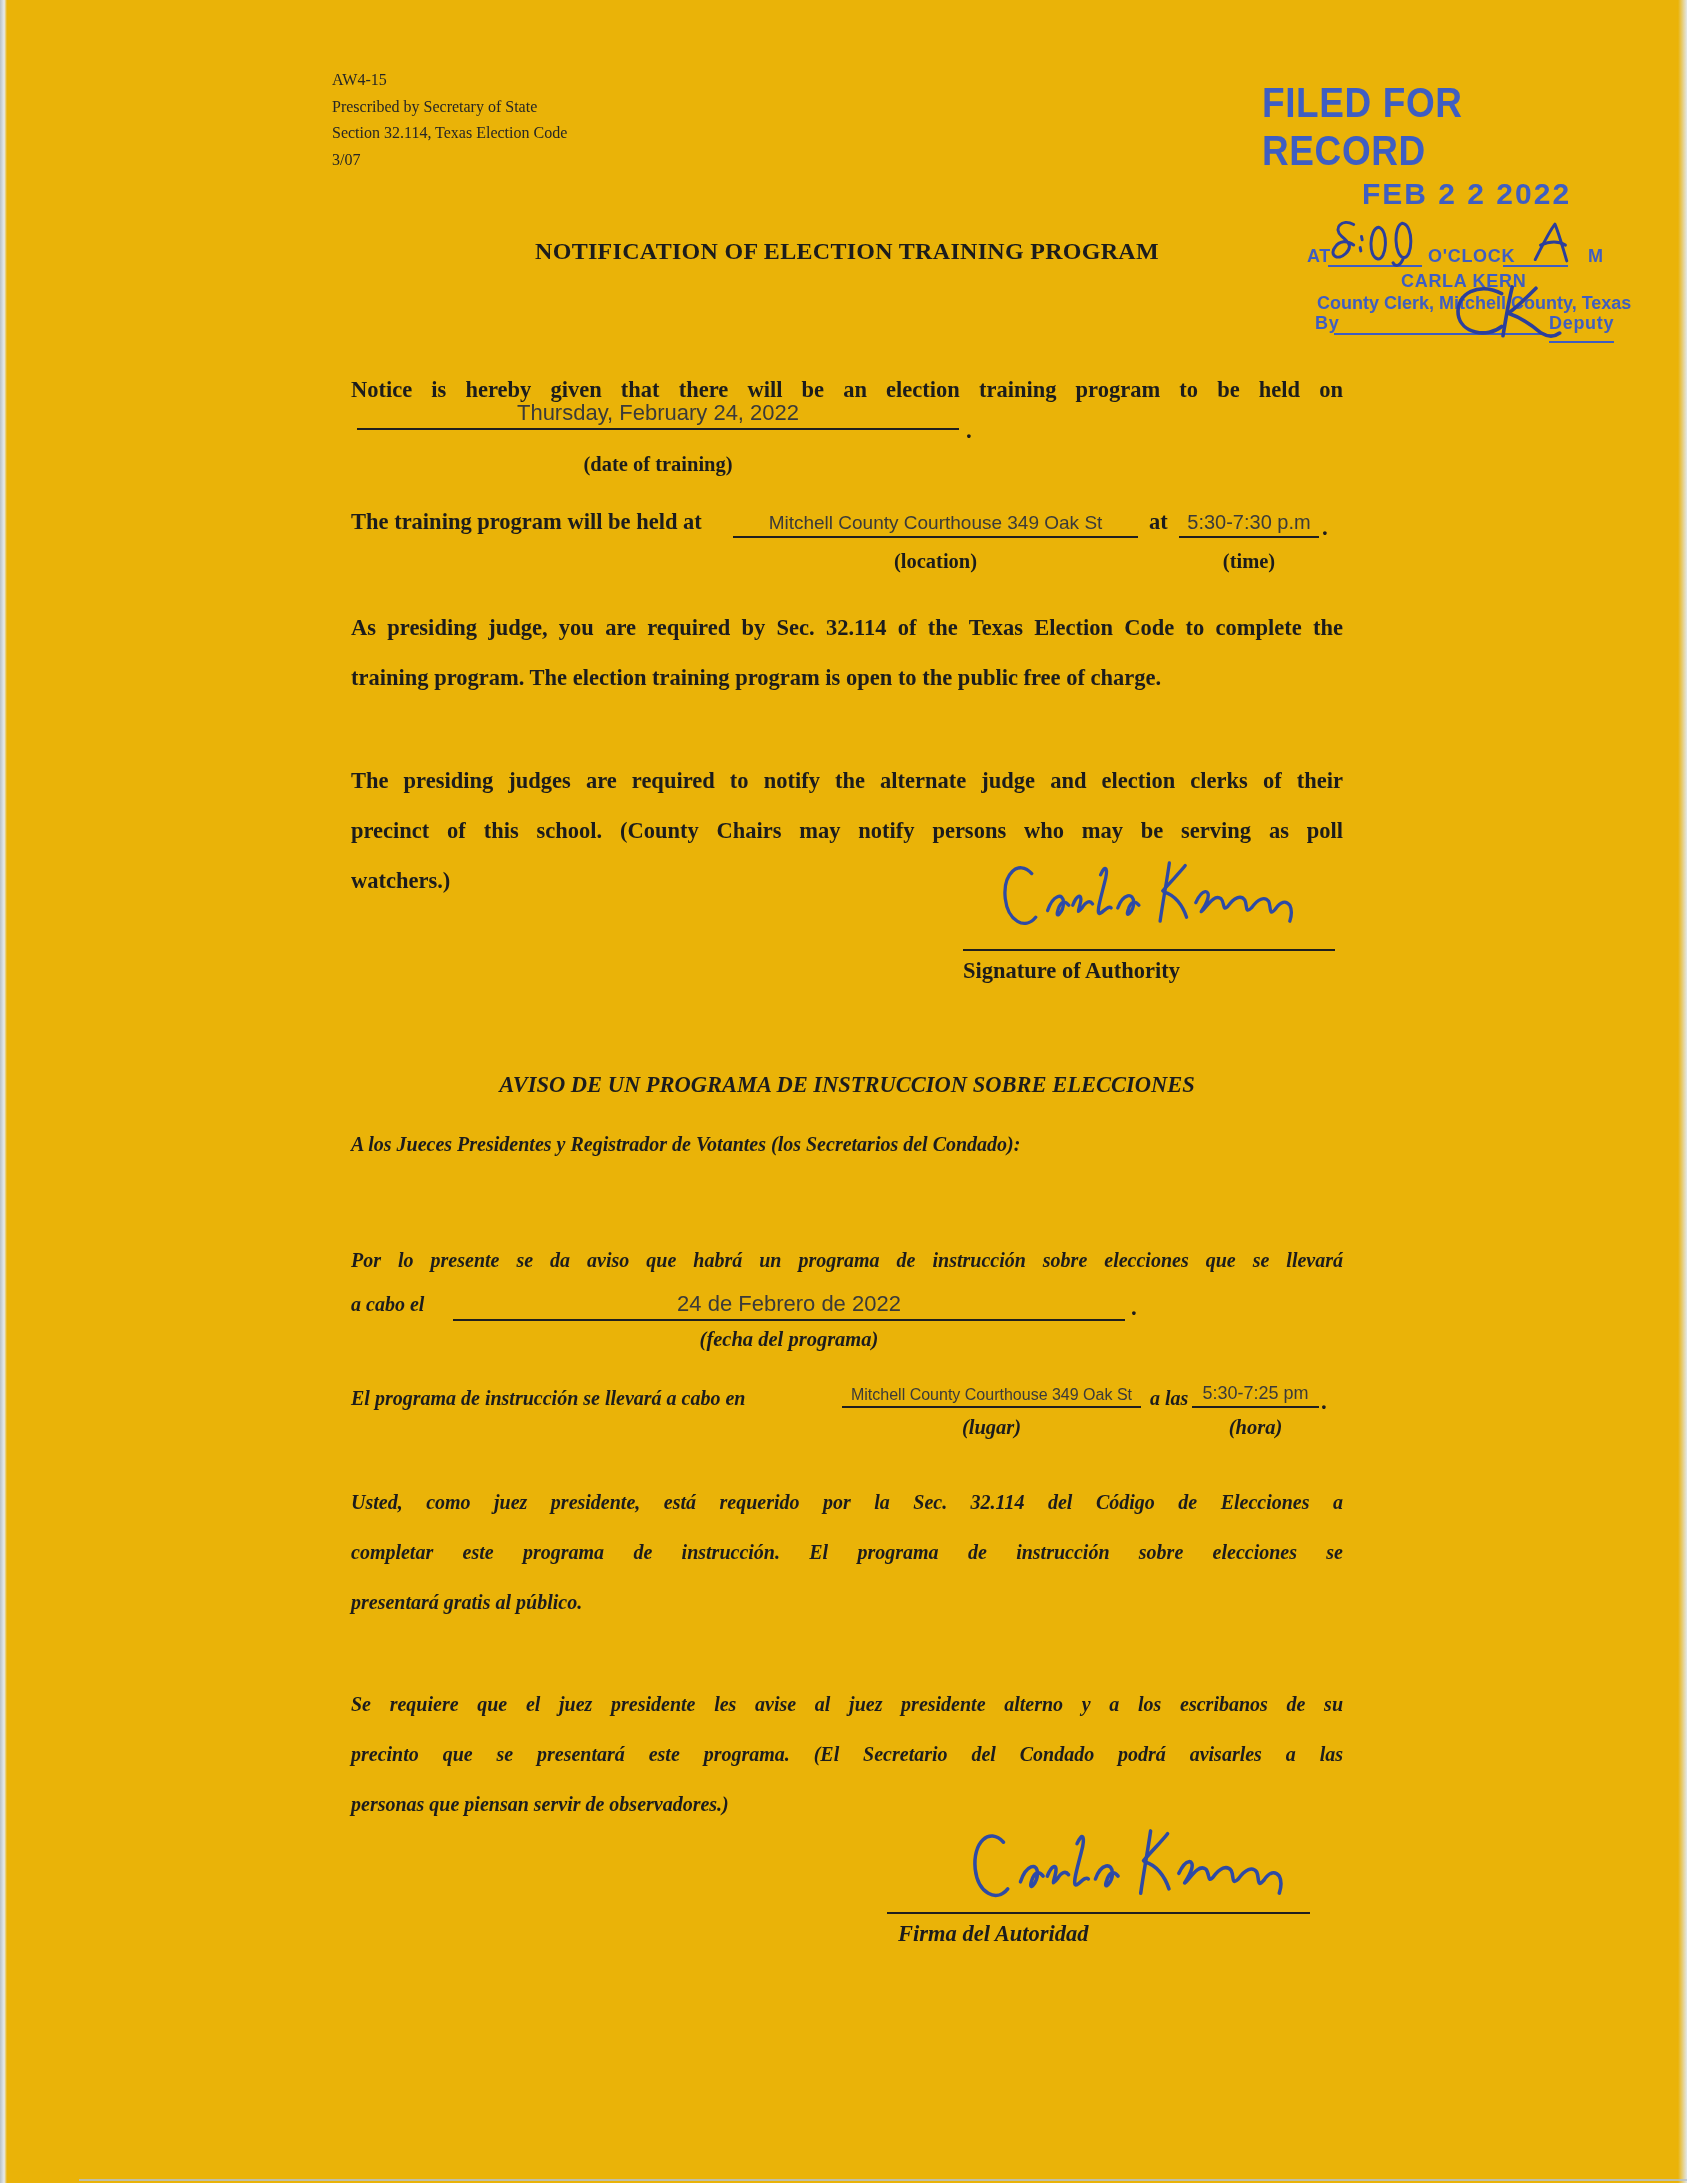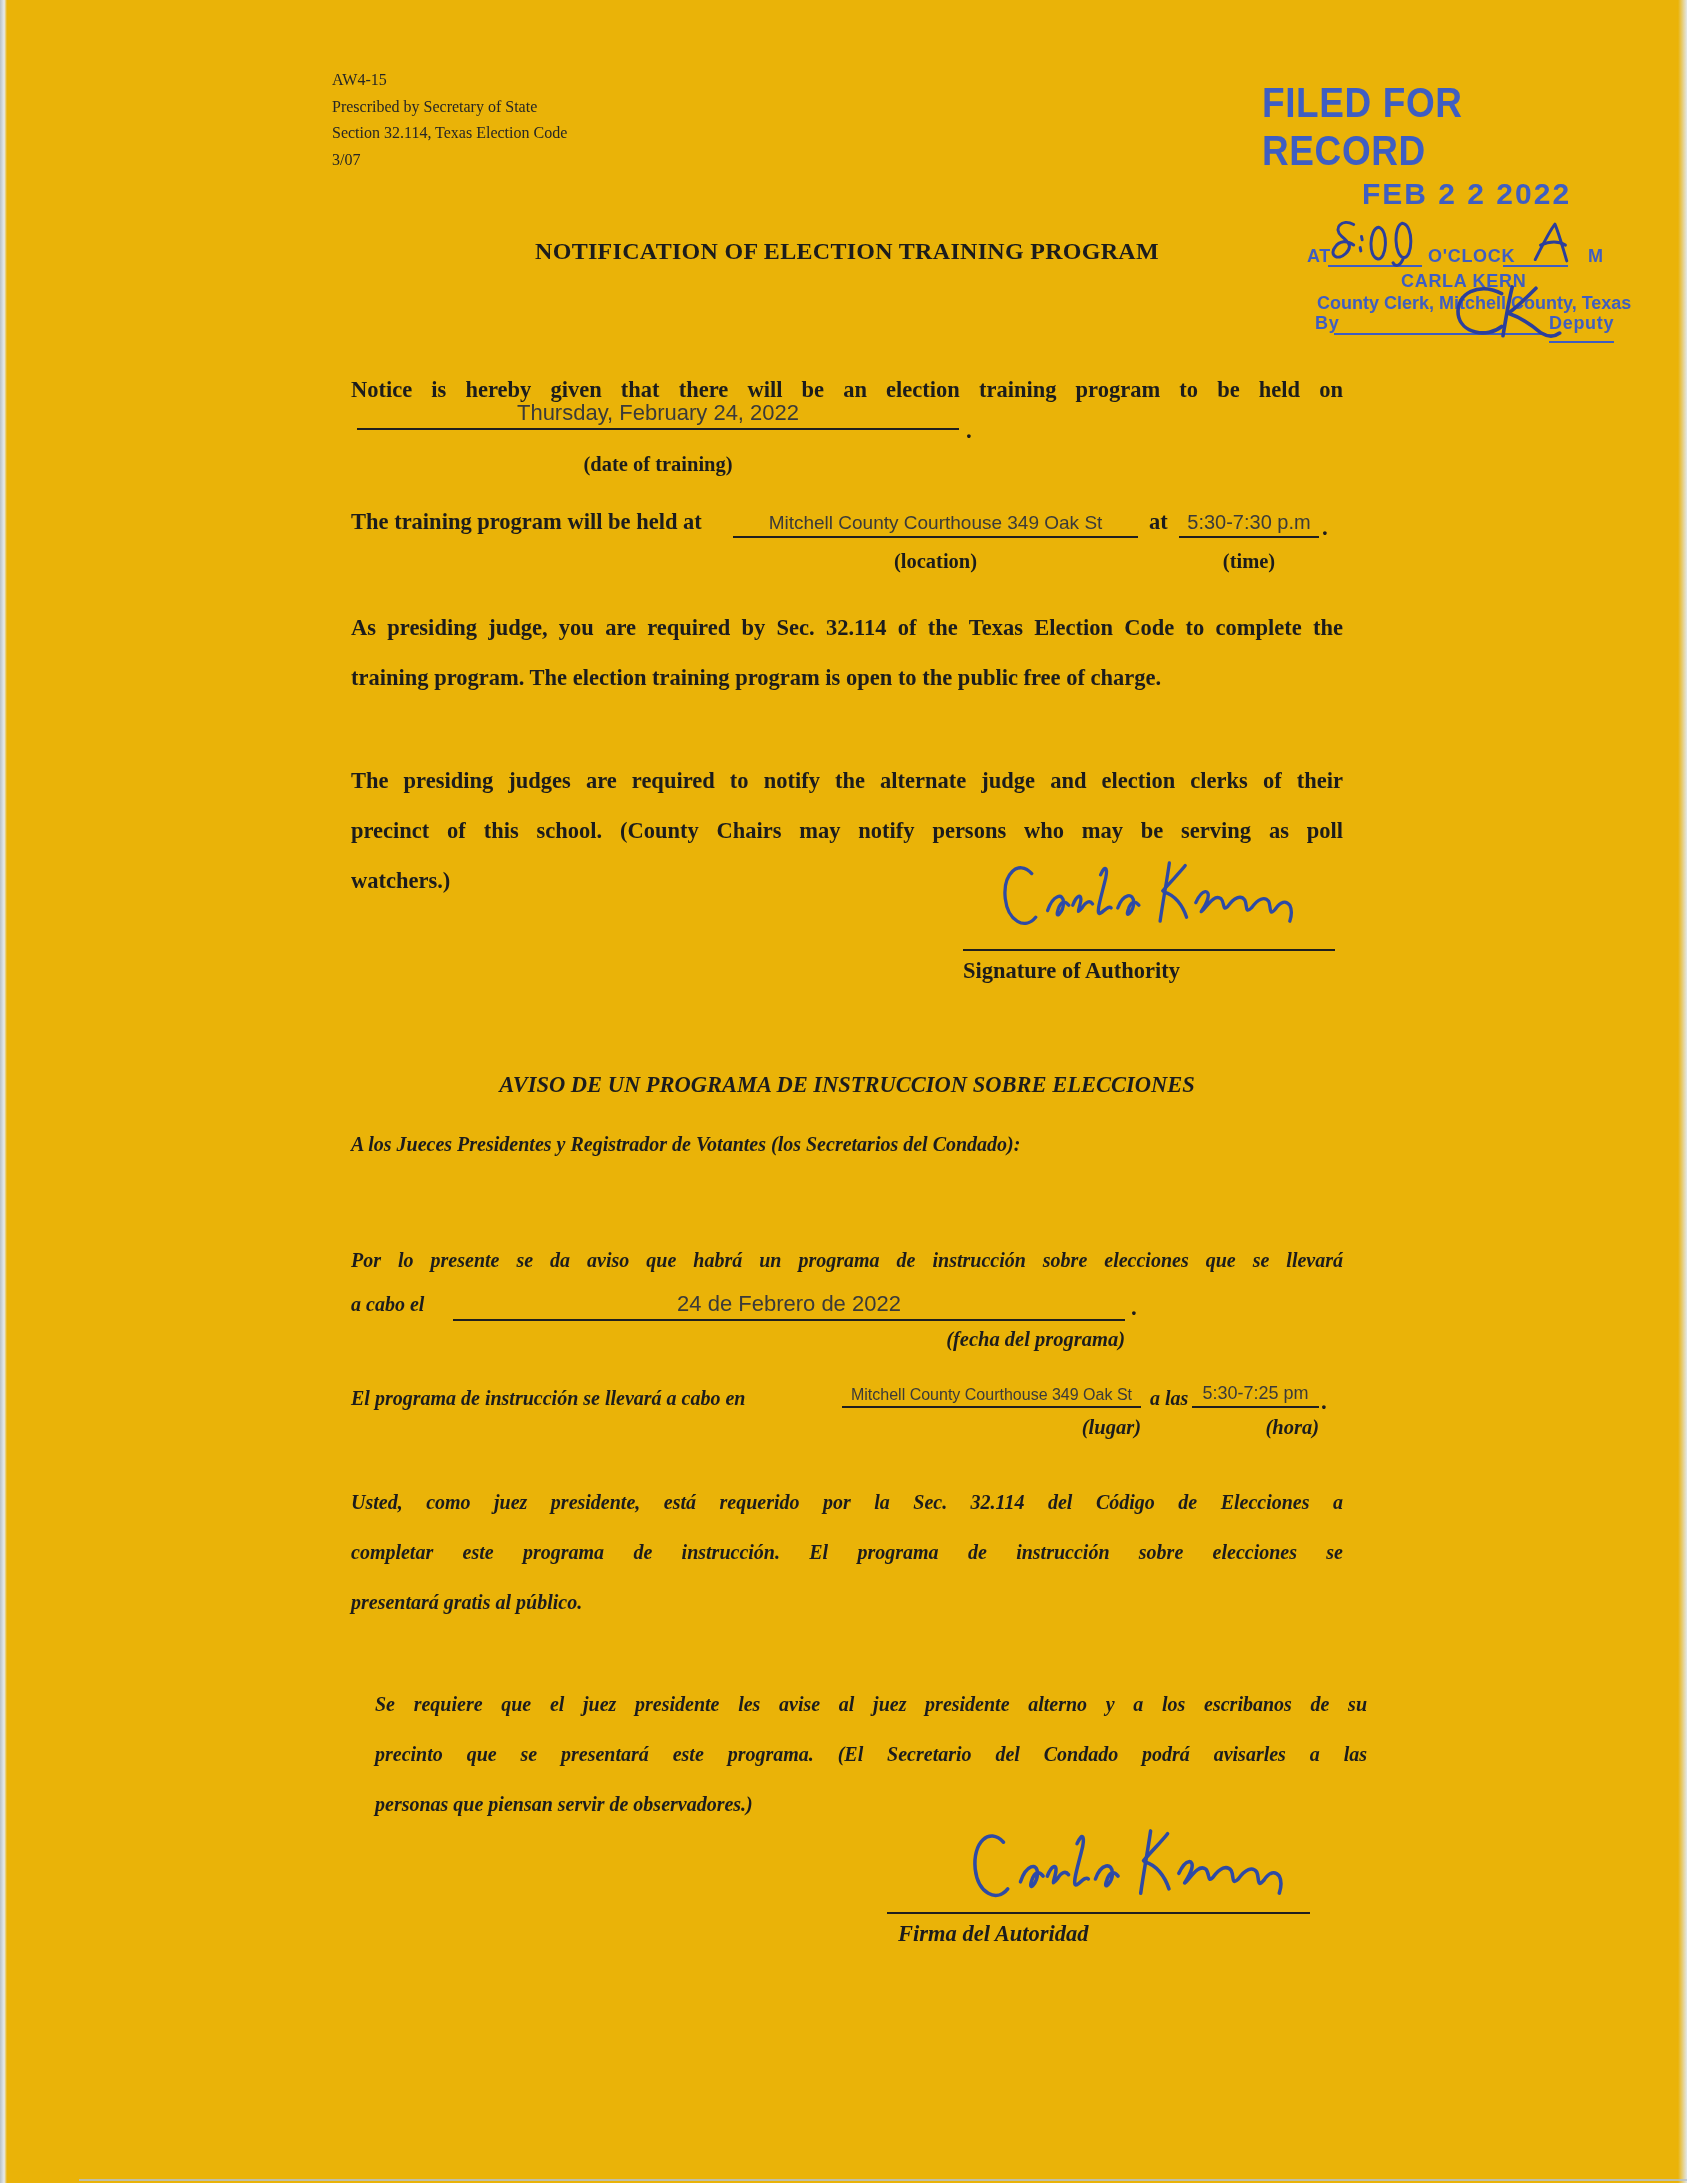--- a/index.html
+++ b/index.html
@@ -24,21 +24,21 @@
   .body-b{font-size:22.5px;font-weight:bold;}
   .body-i{font-size:20px;font-weight:bold;font-style:italic;}
   .jline{width:992px;height:50px;line-height:50px;text-align:justify;text-align-last:justify;white-space:nowrap;}
   .lline{width:992px;height:50px;line-height:50px;text-align:left;}
   .para{left:351px;width:992px;}
 
   
   .blank{border-bottom:2px solid #1f1f1f;display:flex;align-items:flex-end;justify-content:center;}
   .fill{font-family:"Liberation Sans", sans-serif;color:#3a3a3a;padding-bottom:2px;white-space:nowrap;}
   .caption{font-weight:bold;font-size:20.5px;text-align:center;}
-  .caption.it{font-style:italic;text-align:right;}
+  .caption.it{font-style:italic;}
   .period{font-size:23px;font-weight:bold;}
 
   
   .sig-line{background:#1f1f1f;height:2px;}
   .sig-caption{font-size:22.5px;font-weight:bold;}
   .sig-caption.it{font-style:italic;}
   .ink path{fill:none;stroke:#2e4aa5;stroke-linecap:round;stroke-linejoin:round;}
 
   
   .stamp{color:#3f5ec2;font-family:"Liberation Sans", sans-serif;}
@@ -169,21 +169,21 @@
   <div class="abs period" style="left:1321px;top:1389px;">.</div>
   <div class="abs caption it" style="left:842px;top:1416px;width:299px;">(lugar)</div>
   <div class="abs caption it" style="left:1192px;top:1416px;width:127px;">(hora)</div>
 
   <div class="abs para" style="top:1477px;">
     <div class="body-i jline">Usted, como juez presidente, está requerido por la Sec. 32.114 del Código de Elecciones a</div>
     <div class="body-i jline">completar este programa de instrucción. El programa de instrucción sobre elecciones se</div>
     <div class="body-i lline">presentará gratis al público.</div>
   </div>
 
-  <div class="abs para" style="top:1679px;margin-left:24px;">
+  <div class="abs para" style="top:1679px;">
     <div class="body-i jline">Se requiere que el juez presidente les avise al juez presidente alterno y a los escribanos de su</div>
     <div class="body-i jline">precinto que se presentará este programa. (El Secretario del Condado podrá avisarles a las</div>
     <div class="body-i lline">personas que piensan servir de observadores.)</div>
   </div>
 
   <svg class="abs ink" style="left:953px;top:1821px;" width="357" height="99" viewBox="0 0 470 140">
     <path stroke-width="5" d="M54,30 C34,8 10,30 14,68 C18,102 44,116 60,96"></path>
     <path stroke-width="5" d="M78,86 C86,62 102,58 102,74 C102,88 88,102 94,84 C98,72 104,70 110,78"></path>
     <path stroke-width="5" d="M116,78 C122,62 130,60 128,72 C126,84 120,94 130,82 C136,72 142,70 146,76"></path>
     <path stroke-width="5" d="M158,32 C166,14 170,22 164,44 C158,68 150,94 158,90 C164,86 170,78 174,82"></path>

